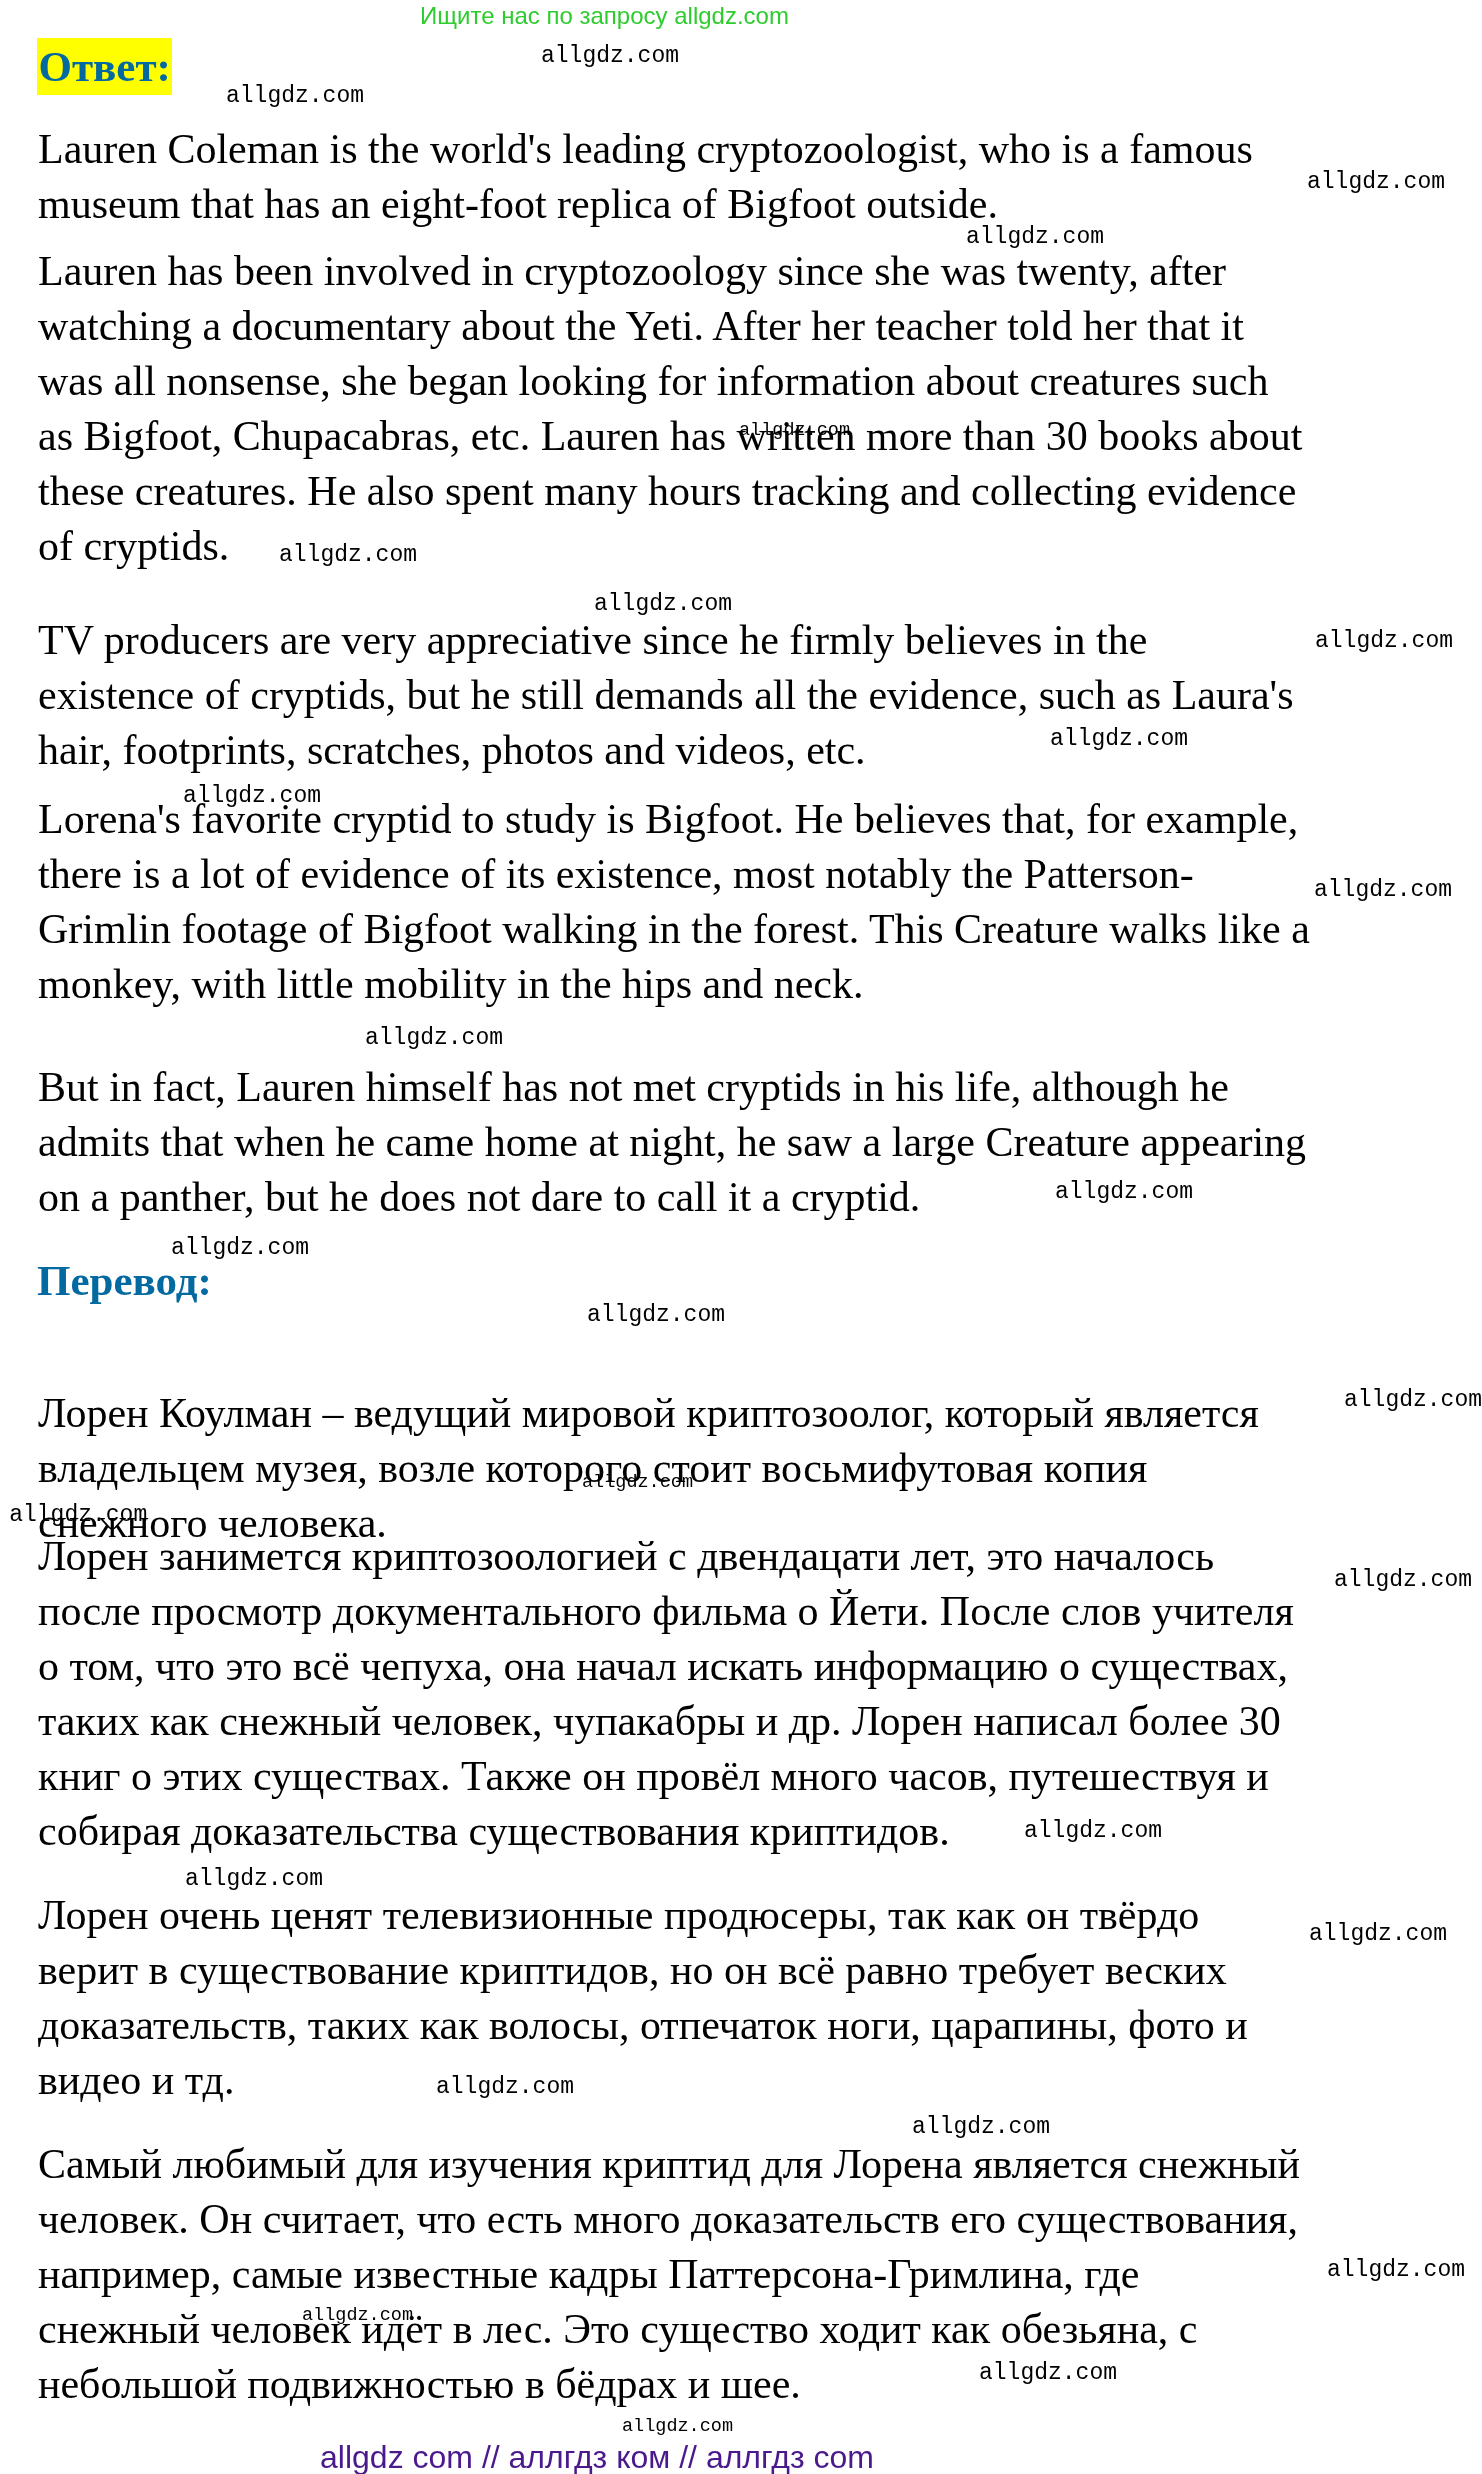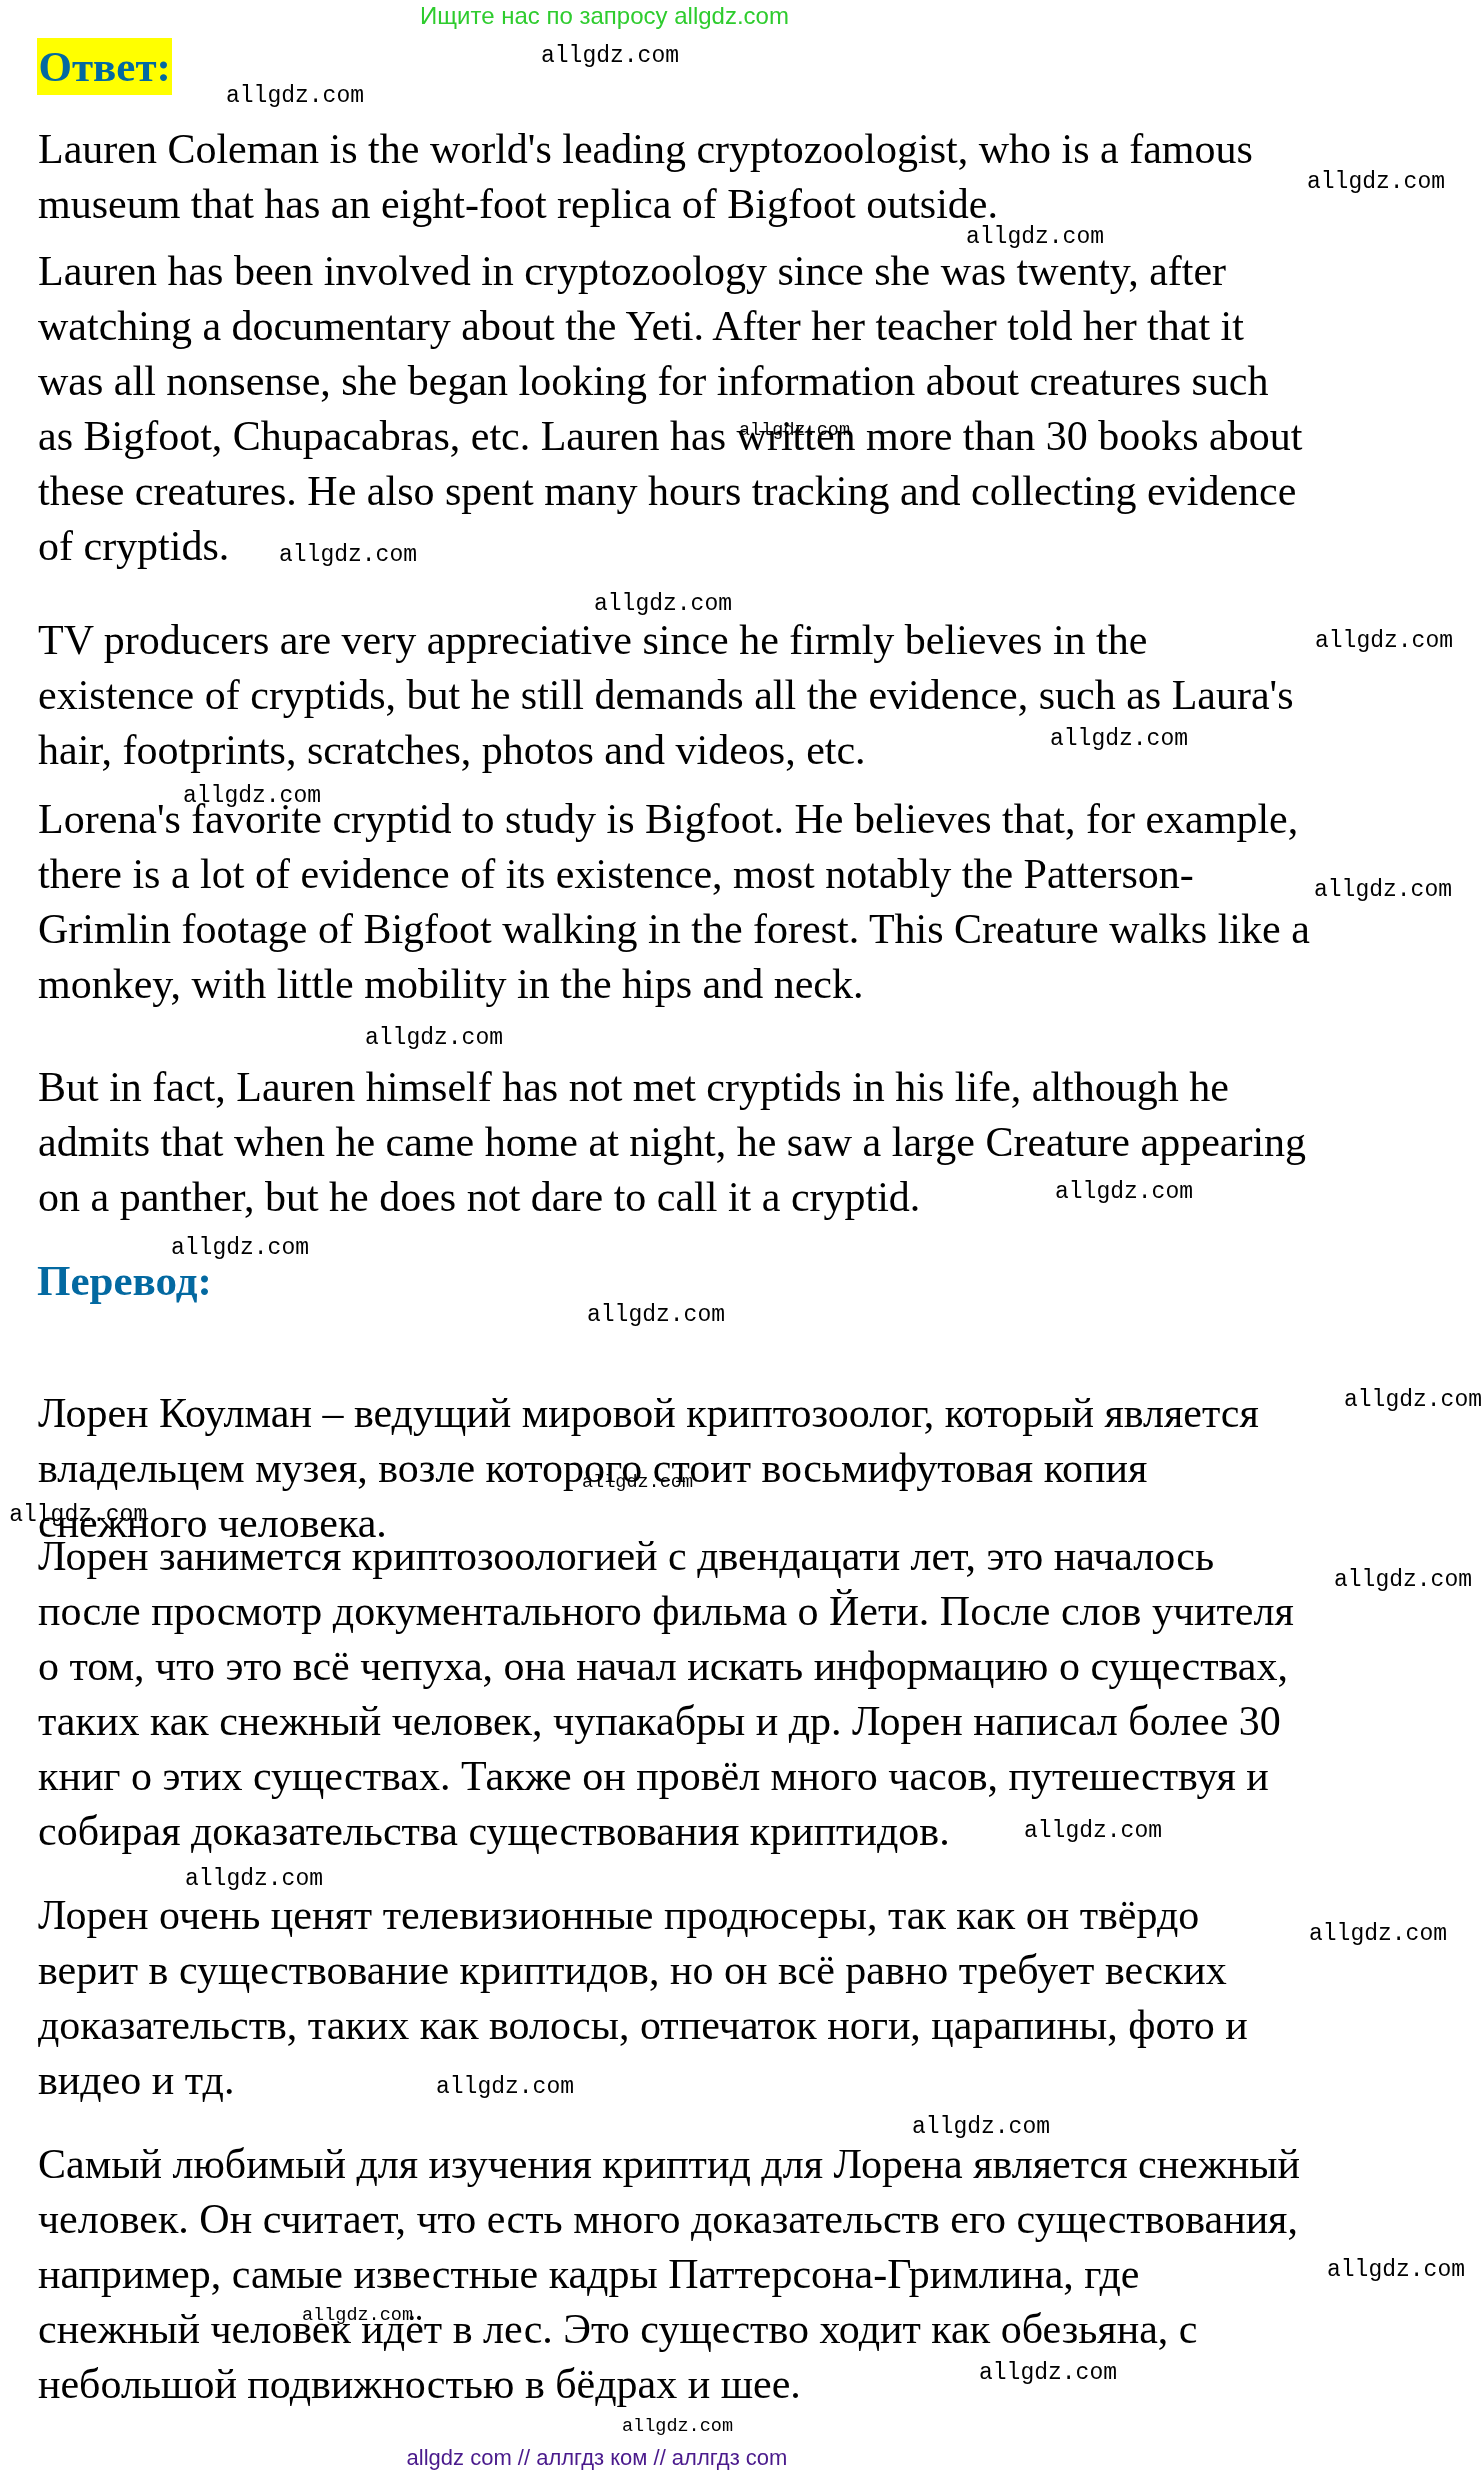--- a/index.html
+++ b/index.html
@@ -19,21 +19,21 @@
     font-family: "Liberation Serif", serif; font-size: 42px; line-height: 55px; color: #000;
     white-space: pre-line;
   }
   .wm {
     position: absolute; font-family: Liberation Mono, monospace; color: #000;
     font-size: 23px; line-height: 28px;
   }
   .wm.small { font-size: 18.5px; }
   .footer {
     position: absolute; top: 2442px; left: 0; width: 1194px; text-align: center;
-    font-family: "Liberation Sans", sans-serif; font-size: 22px; color: #4a1a8c; line-height: 31px;
+    font-family: "Liberation Sans", sans-serif; font-size: 32px; color: #4a1a8c; line-height: 31px;
   }
 </style>
 </head>
 <body>
 
 <div class="top-banner">Ищите нас по запросу allgdz.com</div>
 
 <div class="heading answer">Ответ:</div>
 
 <div class="para" style="top:122px;">Lauren Coleman is the world's leading cryptozoologist, who is a famous

